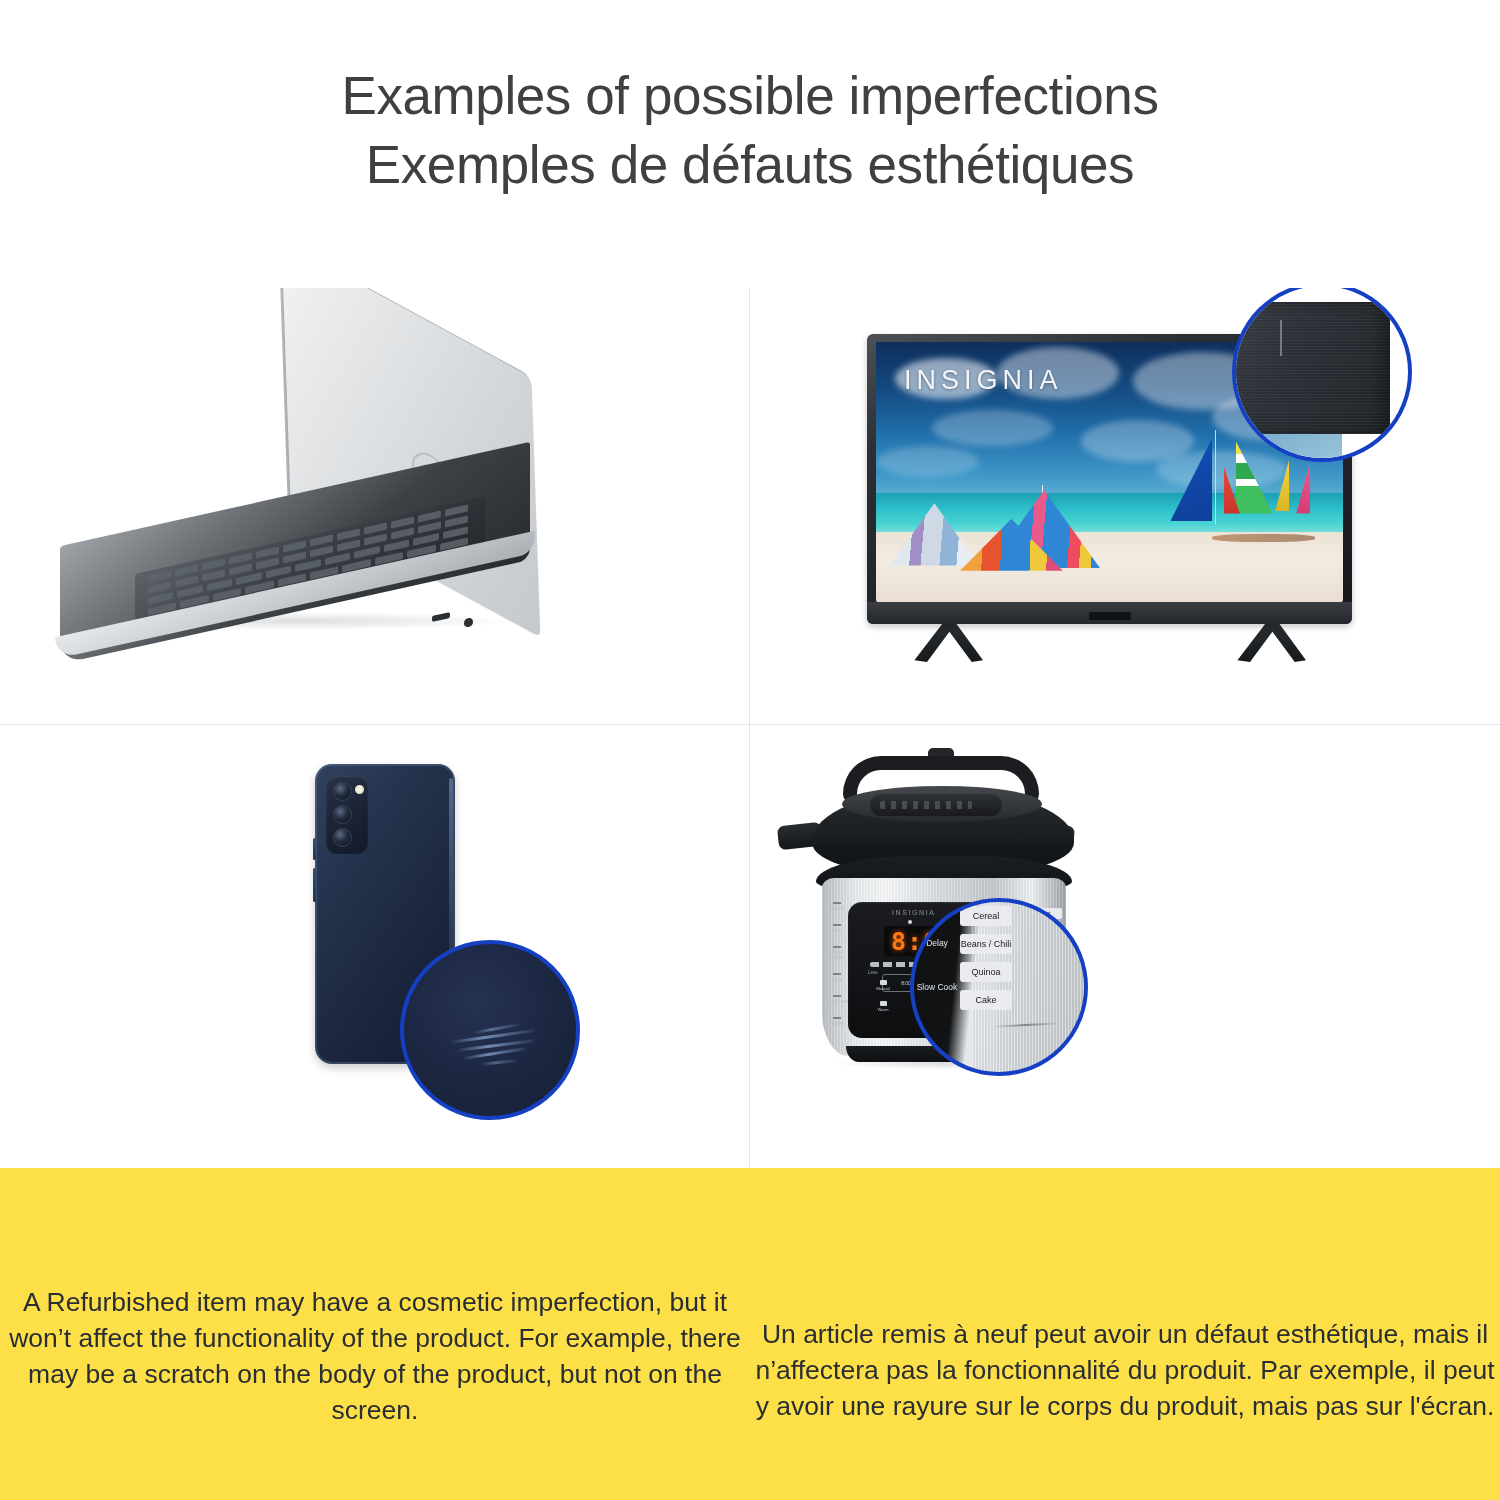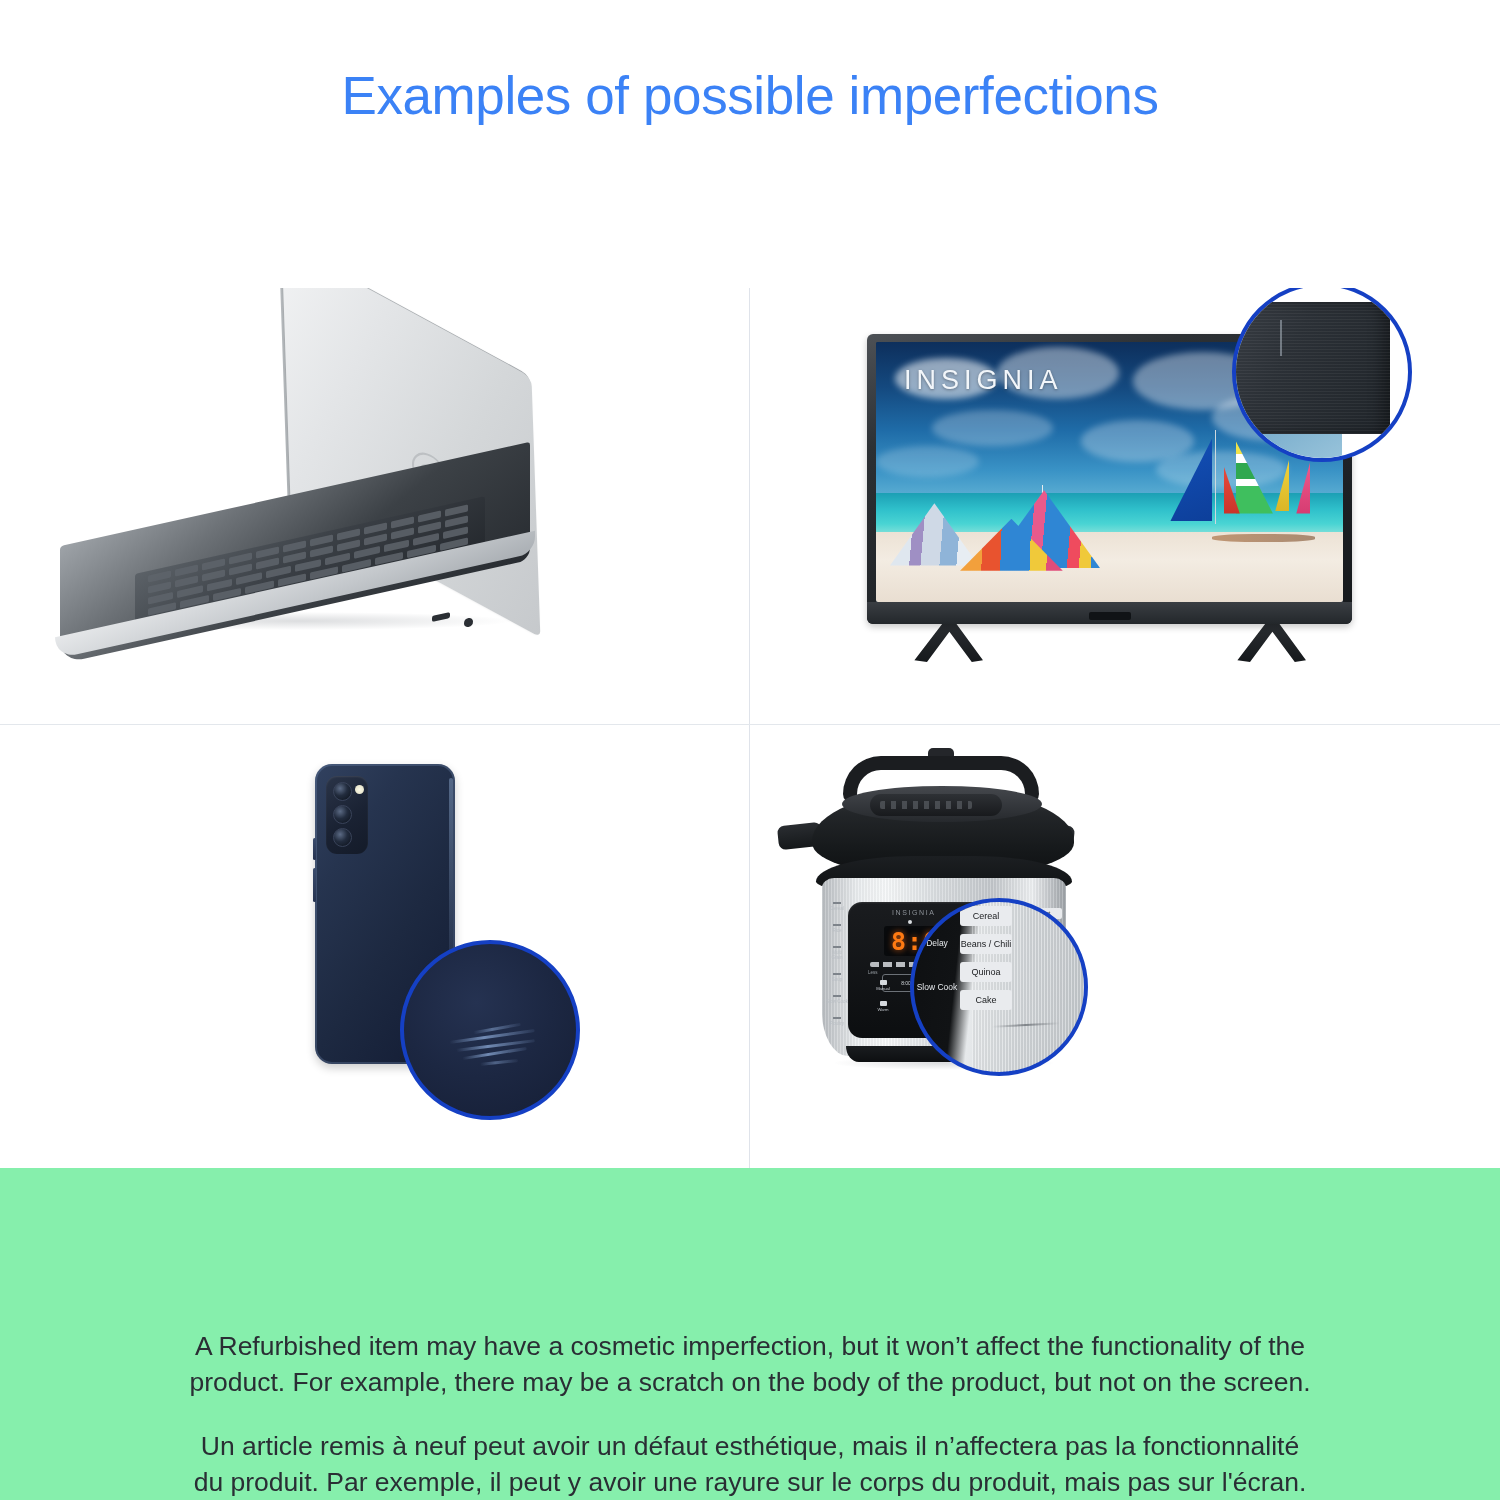--- a/index.html
+++ b/index.html
@@ -13,21 +13,21 @@
   .page{position:relative;width:1500px;height:1500px;}
 
   
   .header{
     position:absolute;left:0;top:0;width:1500px;height:288px;
     display:flex;flex-direction:column;align-items:center;justify-content:flex-start;
     padding-top:62px;box-sizing:border-box;
   }
   .title-line{
     font-size:53px;line-height:1.30;font-weight:400;letter-spacing:-0.4px;
-    color:#3b82f6;text-align:center;white-space:nowrap;
+    color:#404040;text-align:center;white-space:nowrap;
   }
 
   
   .grid{
     position:absolute;left:0;top:288px;width:1500px;height:880px;
   }
   .cell{position:absolute;width:750px;height:440px;overflow:hidden;}
   .cell.tl{left:0;top:0;}
   .cell.tr{left:750px;top:0;}
   .cell.bl{left:0;top:440px;}
@@ -449,37 +449,38 @@
   }
   .mc-left{
     position:absolute;left:2px;top:36px;width:42px;
     font-size:8.5px;color:#e6e9ec;text-align:center;
   }
   .mc-left div{margin-bottom:34px;}
 
   
   .footer{
     position:absolute;left:0;top:1168px;width:1500px;height:332px;
-    background:#86efac;
-    display:flex;flex-direction:column;align-items:center;justify-content:flex-end;
+    background:#fde047;
+    display:flex;flex-direction:row;align-items:center;justify-content:space-between;
     padding-top:44px;box-sizing:border-box;
   }
   .para{
     width:1130px;text-align:center;
     font-size:26.5px;line-height:1.36;color:#2a2e34;font-weight:400;
   }
   .para.fr{margin-top:28px;}
 </style>
 </head>
 <body>
 
 <div class="page">
 
   <div class="header">
     <div class="title-line">Examples of possible imperfections</div>
+    <div class="title-line">Exemples de défauts esthétiques</div>
   </div>
 
   <div class="grid">
 
     <div class="cell tl">
       <div class="laptop-wrap">
         <div class="lap-shadow"></div>
         <div class="lap-lid-edge"></div>
         <div class="lap-lid"></div>
         <div class="lap-logo"></div>

